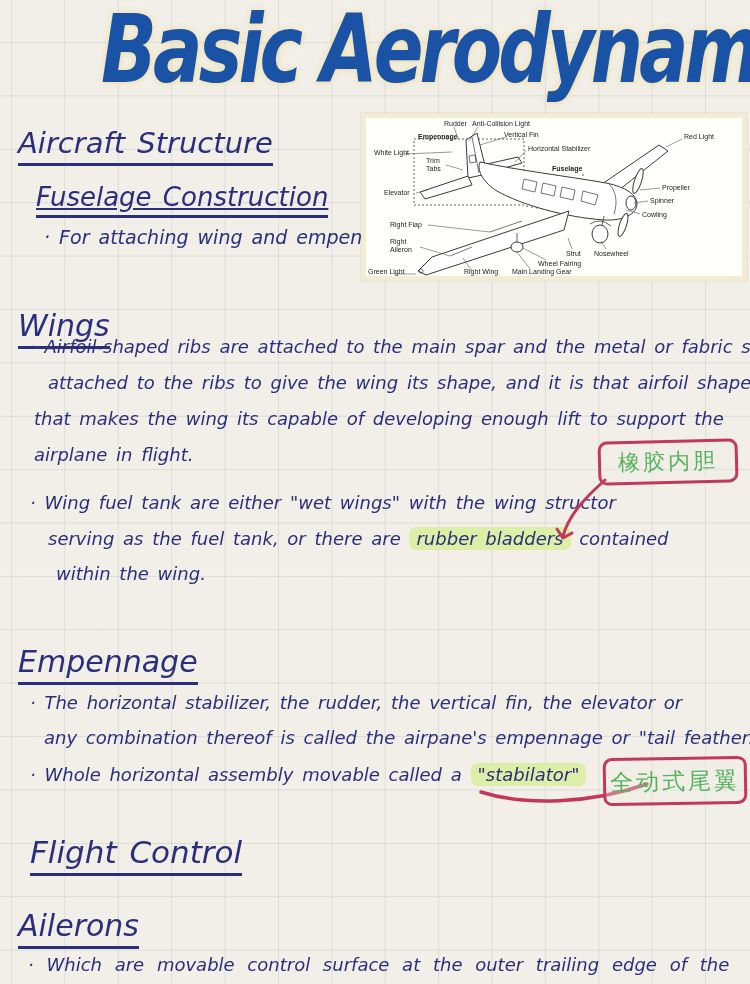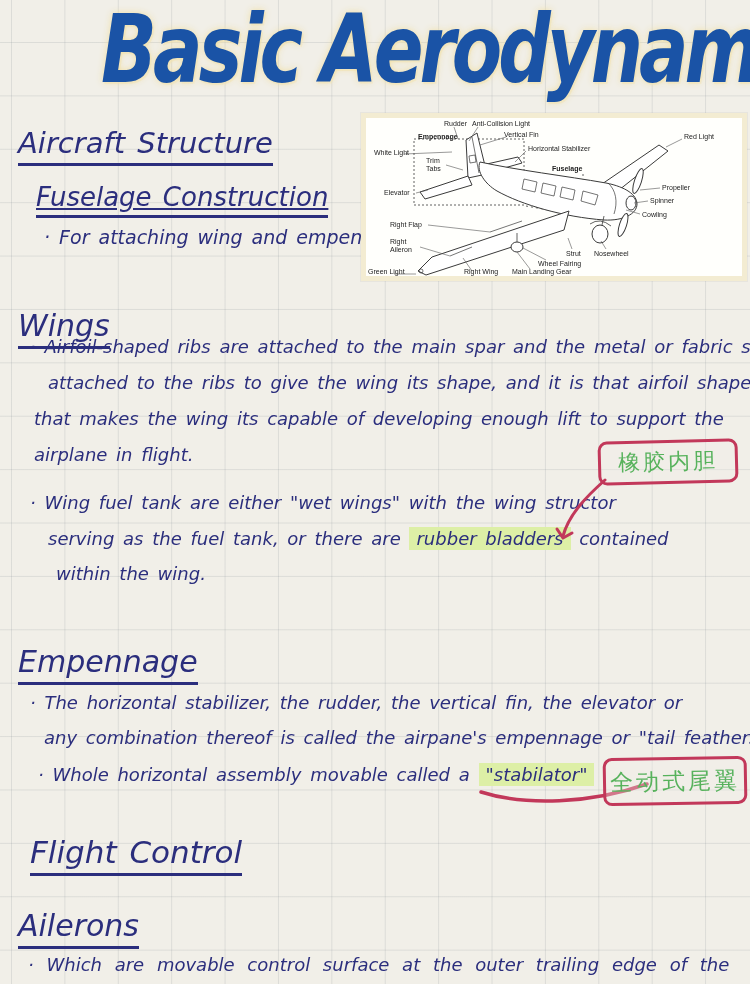--- a/index.html
+++ b/index.html
@@ -23,21 +23,21 @@
     transform:scaleX(0.78);transform-origin:50% 0;
     text-shadow:0 0 9px rgba(240,222,160,0.95), 2px 2px 0 rgba(242,230,190,0.55);
     white-space:nowrap;
   }
   .hw{
     position:absolute;white-space:nowrap;
     font-family:"DejaVu Sans",sans-serif;font-style:italic;
     color:#2b2e7d;word-spacing:3px;
   }
   .hw-heading span{border-bottom:3px solid #2b2e7d;padding-bottom:3px;}
-  .hl{background:#ddefa6;border-radius:0;padding:1px 7px;text-align:right;}
+  .hl{background:#ddefa6;border-radius:7px;padding:1px 7px;text-align:right;}
   .cn-box{
     position:absolute;border:3.5px solid #c2385a;border-radius:9px;
     color:#57b25c;font-family:"DejaVu Sans",sans-serif;
     display:flex;align-items:center;justify-content:center;
     letter-spacing:3px;background:rgba(241,239,232,0.35);
   }
   .diagram{
     position:absolute;left:361px;top:113px;width:376px;height:158px;
     background:#fffffc;border:5px solid #f3ecd2;
     box-shadow:0 0 0 1px rgba(0,0,0,0.04);
@@ -176,21 +176,21 @@
   <svg class="ann-svg" style="left:545px;top:476px;" width="90" height="76" viewBox="0 0 90 76">
     <path d="M60,4 C42,20 24,38 18,60" stroke="#c2385a" stroke-width="3" fill="none" stroke-linecap="round"></path>
     <path d="M18,62 l-6,-9 M18,62 l9,-5" stroke="#c2385a" stroke-width="3" fill="none" stroke-linecap="round"></path>
   </svg>
 
   <div class="hw hw-heading" style="left:18px;top:644px;font-size:30px;">
     <span>Empennage</span>
   </div>
   <div class="hw" style="left:30px;top:692px;font-size:18px;">· The horizontal stabilizer, the rudder, the vertical fin, the elevator or</div>
   <div class="hw" style="left:44px;top:727px;font-size:18px;">any combination thereof is called the airpane's empennage or "tail feathers".</div>
-  <div class="hw" style="left:30px;top:764px;font-size:18px;margin-left:8px;">
+  <div class="hw" style="left:30px;top:764px;font-size:18px;">
     <span>· Whole horizontal assembly movable called a </span><span class="hl">"stabilator"</span>
   </div>
   <svg class="ann-svg" style="left:475px;top:780px;" width="180" height="30" viewBox="0 0 180 30">
     <path d="M6,12 C50,26 115,24 172,4" stroke="#c2385a" stroke-width="3.5" fill="none" stroke-linecap="round"></path>
   </svg>
   <div class="cn-box" style="left:603px;top:757px;width:138px;height:42px;font-size:23px;transform:rotate(-1deg);">全动式尾翼</div>
 
   <div class="hw hw-heading" style="left:30px;top:834px;font-size:31px;">
     <span>Flight Control</span>
   </div>

